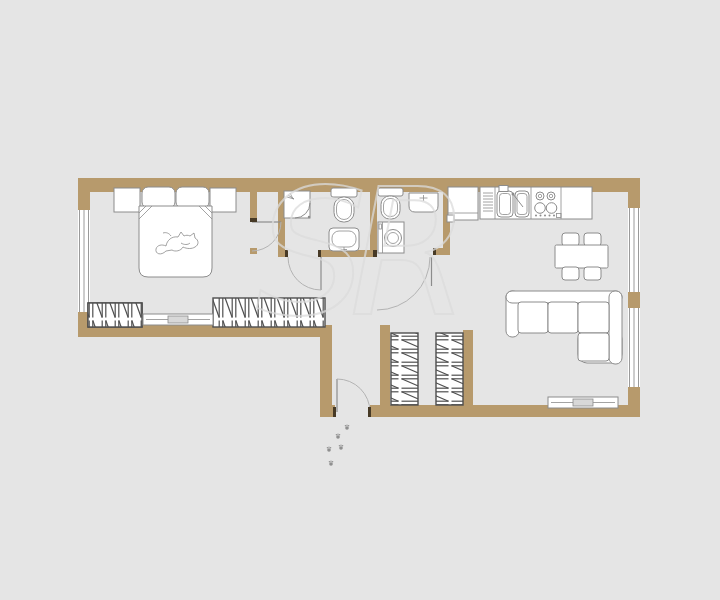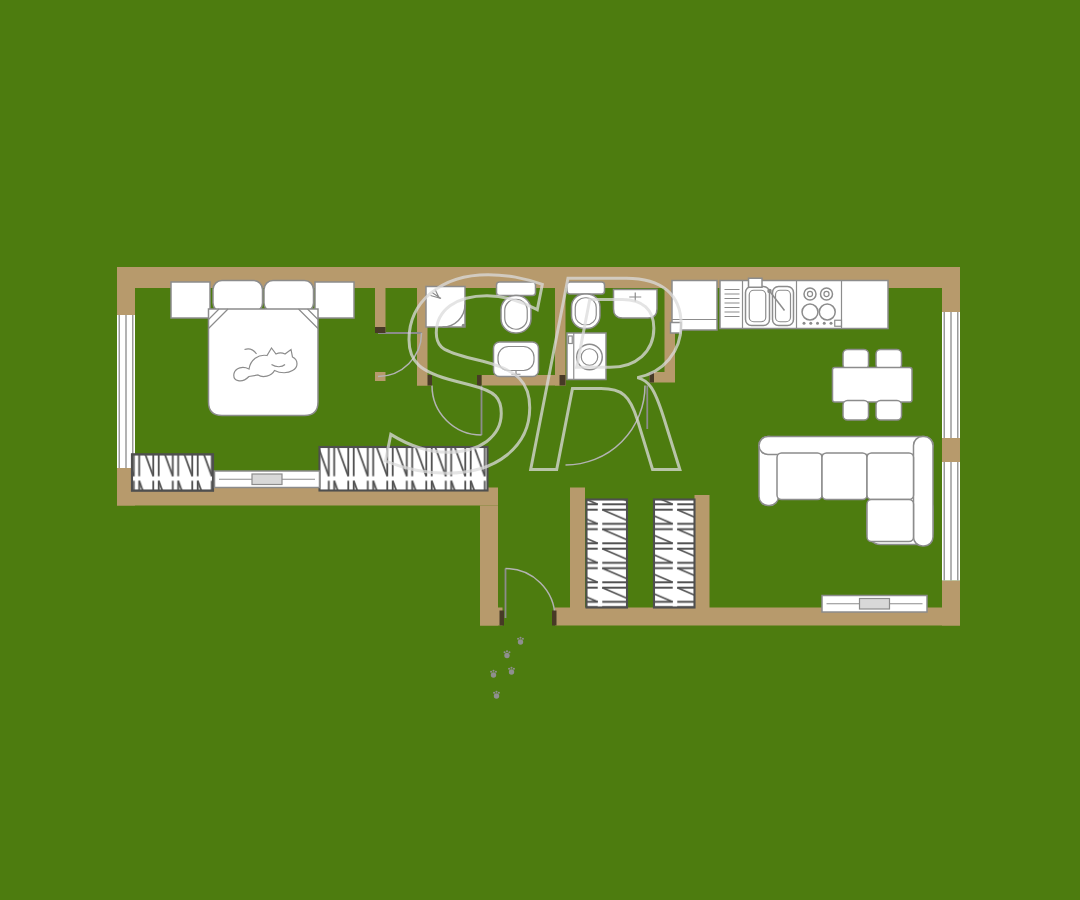--- a/index.html
+++ b/index.html
@@ -7,21 +7,21 @@
     --furniture-line:#8c8c8c;
     --window-line:#9a9a9a;
     --hatch:#4f4f4f;
     --watermark:#dcdcdc;
     --paw:#8f8f8f;
     --door-arc:#b3b3b3;
     --radiator-fill:#d8d8d8;
     --stop:#473a26;
   }
   html,body{margin:0;padding:0;background:#fff;}
-  #stage{position:relative;width:720px;height:600px;background:#4d7c0f;overflow:hidden;
+  #stage{position:relative;width:720px;height:600px;background:#e5e5e5;overflow:hidden;
          font-family:"DejaVu Sans",sans-serif;}
   #plan-svg{position:absolute;left:0;top:0;}
   .wall{fill:var(--wall);}
   .furn{fill:#fff;stroke:var(--furniture-line);stroke-width:1;}
   .furnN{fill:none;stroke:var(--furniture-line);stroke-width:1;}
   .thin{stroke-width:.8;}
   .win{stroke:var(--window-line);stroke-width:1;fill:none;}
   .arc{fill:none;stroke:var(--door-arc);stroke-width:1;}
   .leaf{stroke:#8c8c8c;stroke-width:1.2;fill:none;}
   .stop{fill:var(--stop);}

